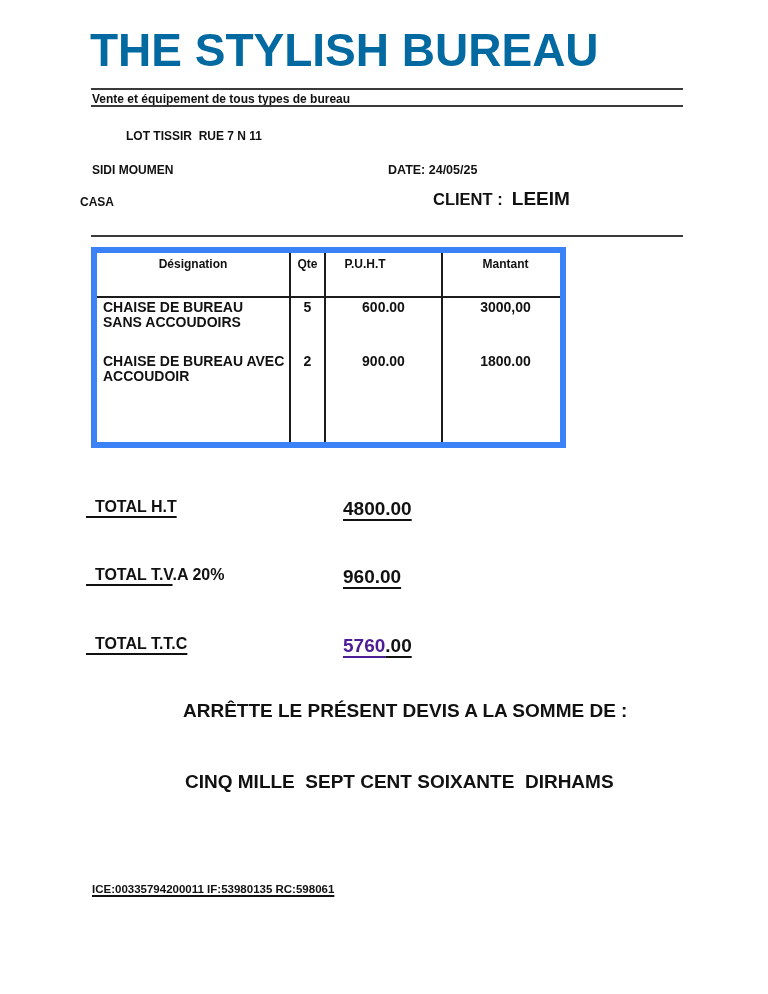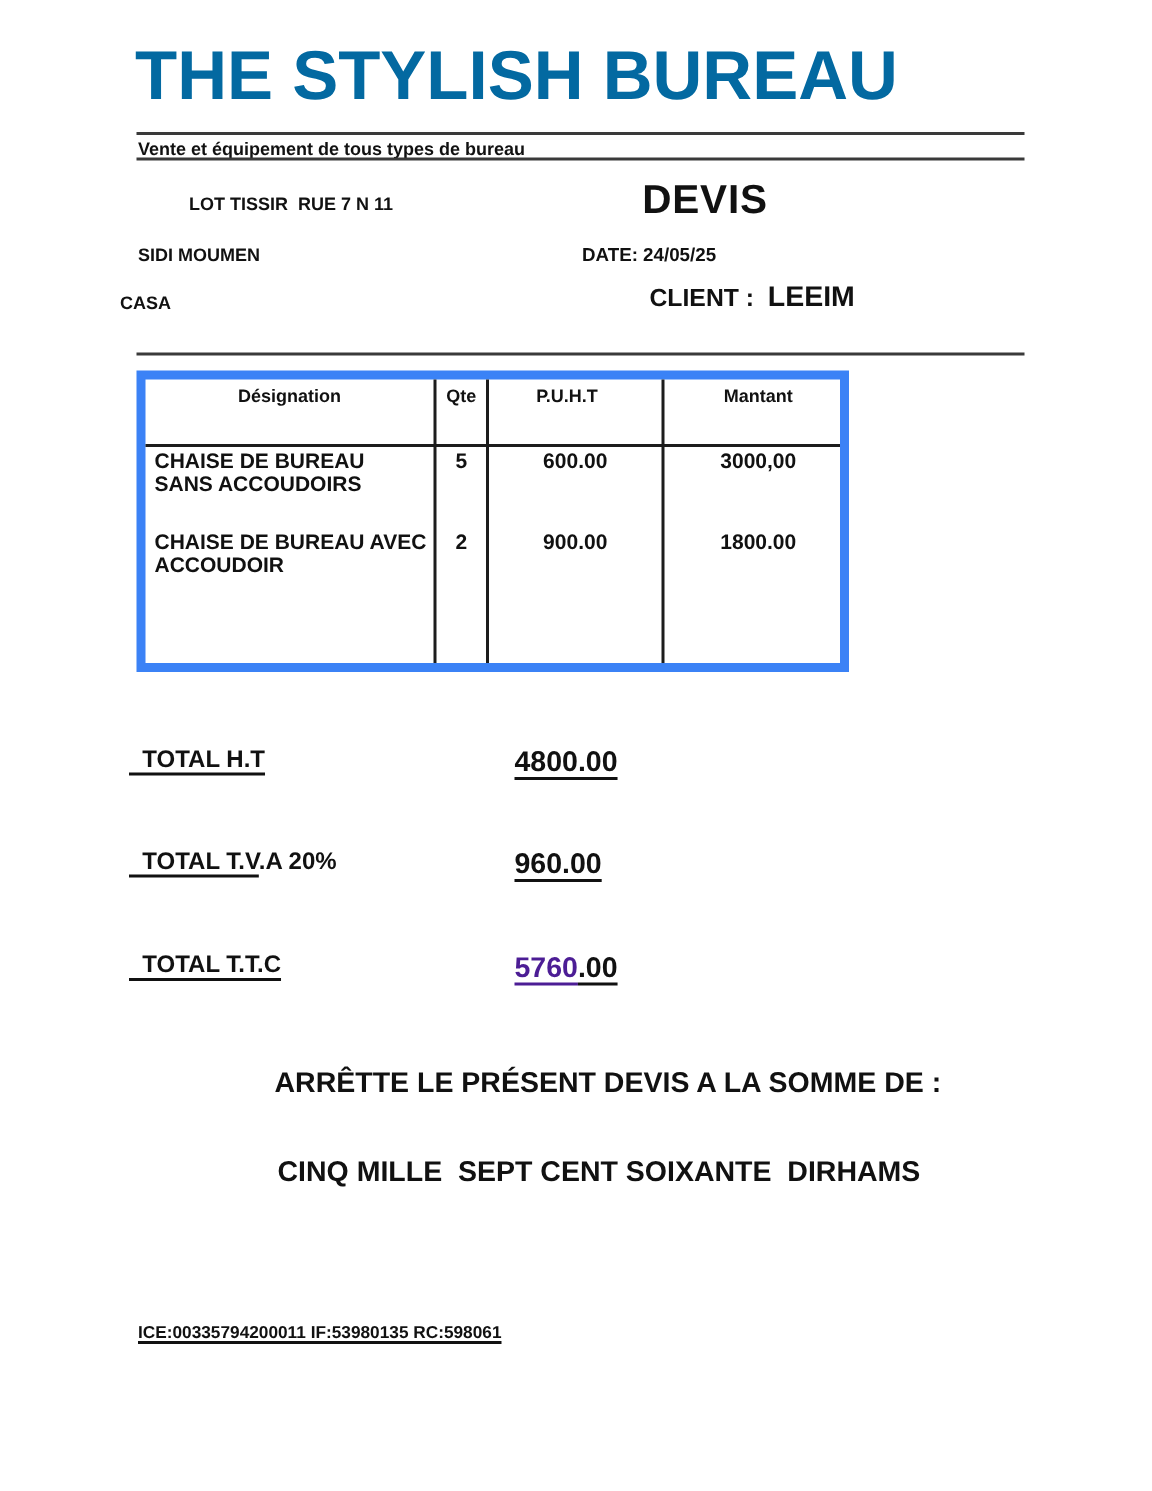--- a/index.html
+++ b/index.html
@@ -34,57 +34,56 @@
   .rule-mid { left:91px; top:235px; width:592px; height:1.5px; }
 
   
   .tbl { left:91px; top:247px; width:475px; height:201px; border:6px solid #3b82f6; }
   .vline { position:absolute; top:0; bottom:0; width:2px; background:#1c1c1c; }
   .v1 { left:192px; } .v2 { left:227px; } .v3 { left:344px; }
   .hline { position:absolute; left:0; right:0; top:43px; height:2px; background:#1c1c1c; }
   .th { position:absolute; top:4px; font-size:12px; text-align:center; }
   .th-des { left:0; width:192px; }
   .th-qte { left:194px; width:33px; }
-  .th-puht { left:229px; width:104px; }
+  .th-puht { left:216px; width:104px; }
   .th-mant { left:346px; width:125px; }
   .cell { position:absolute; font-size:14px; line-height:15px; }
   .c-des { left:6px; width:182px; }
   .c-qte { left:194px; width:33px; text-align:center; }
   .c-puht { left:229px; width:115px; text-align:center; }
   .c-mant { left:346px; width:125px; text-align:center; }
   .r1 { top:47px; } .r2 { top:101px; }
 
   
   .total-label { position:absolute; left:86px; font-size:16px; text-decoration:underline; text-decoration-thickness:2px; text-underline-offset:4px; white-space:pre; }
   .total-value { position:absolute; left:343px; font-size:19px; text-decoration:underline; text-decoration-thickness:2px; text-underline-offset:4px; }
   .ty1 { top:498px; } .ty2 { top:566px; } .ty3 { top:635px; }
   .no-u { text-decoration:none; }
   .seg { text-decoration:underline; text-decoration-thickness:2px; text-underline-offset:4px; }
 
-  .sum1 { left:183px; top:700px; font-size:19px;margin-top:12px; }
+  .sum1 { left:183px; top:700px; font-size:19px; }
   .sum2 { left:185px; top:771px; font-size:19px; white-space:pre; }
 
   .footer-reg { left:92px; top:883px; font-size:11.5px; text-decoration:underline; text-decoration-thickness:1.5px; text-underline-offset:2px; }
 </style>
 </head>
 <body>
 
 <div class="page">
 
   <div class="abs company-name" style="color: #0369a1;">THE STYLISH BUREAU</div>
 
   <div class="abs rule rule-tag-top"></div>
   <div class="abs tagline">Vente et équipement de tous types de bureau</div>
   <div class="abs rule rule-tag-bot"></div>
 
   <div class="abs addr1 pre">LOT TISSIR  RUE 7 N 11</div>
   <div class="abs addr2">SIDI MOUMEN</div>
   <div class="abs addr3">CASA</div>
 
-  <div class="abs doc-title">DEVIS</div>
   <div class="abs doc-date">DATE: 24/05/25</div>
   <div class="abs client-row"><span class="pre">CLIENT :  </span><span class="client-name">LEEIM</span></div>
 
   <div class="abs rule rule-mid"></div>
 
   <div class="abs tbl">
     <div class="vline v1"></div>
     <div class="vline v2"></div>
     <div class="vline v3"></div>
     <div class="hline"></div>

